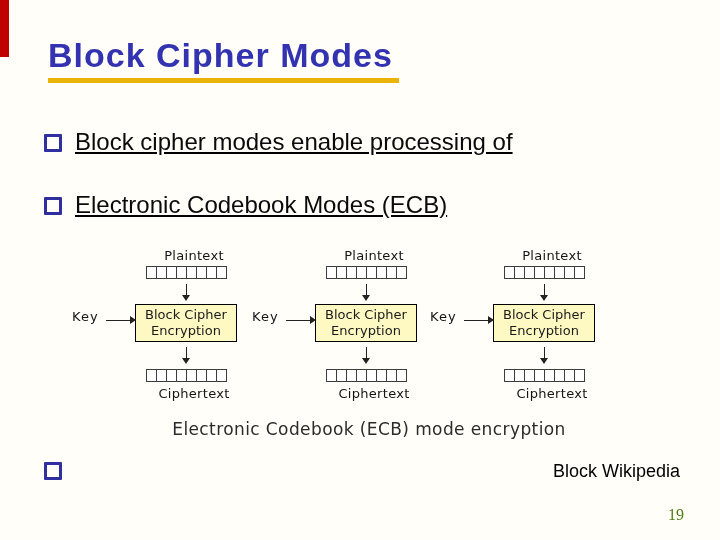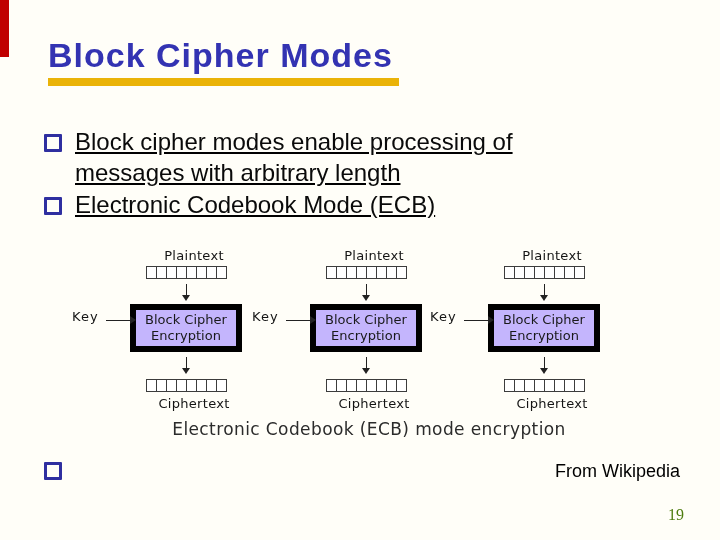--- a/index.html
+++ b/index.html
@@ -4,21 +4,21 @@
 <style>
   html,body{margin:0;padding:0;}
   body{width:720px;height:540px;overflow:hidden;background:#fffef8;
        font-family:"Liberation Sans",sans-serif;-webkit-font-smoothing:antialiased;}
   .slide{position:relative;width:720px;height:540px;background:#fffef8;}
 
   .accent-bar{position:absolute;left:0;top:0;width:9px;height:57px;background:#c00000;}
 
   .title{position:absolute;left:48px;top:36px;display:inline-block;
          font-size:34px;letter-spacing:1px;color:#3333b2;font-weight:600;
-         border-bottom:8px solid #eab308;padding-bottom:3px;padding-right:6px;}
+         border-bottom:5px solid #eab308;padding-bottom:3px;padding-right:6px;}
 
   .bullet-row{position:absolute;left:44px;display:flex;align-items:flex-start;text-decoration:underline;}
   .bullet-sq{flex:0 0 auto;width:12px;height:12px;margin-top:8px;margin-right:13px;
              border:3px solid #2f2fa0;background:#fffef8;border-radius:1px;}
   .b-text{font-size:24px;line-height:31px;color:#0a0a0a;font-weight:500;}
 
   .bullets-main{top:126px;}
   .bullet-ecb-label{top:188px;}
   .bullet-dont{top:454px;}
 
@@ -27,21 +27,21 @@
         align-items:center;color:#1a1a1a;font-family:"DejaVu Sans","Liberation Sans",sans-serif;}
   .u1{left:135px;} .u2{left:315px;} .u3{left:493px;}
   .d-label{font-size:13px;letter-spacing:0.3px;color:#141414;white-space:nowrap;margin-left:16px;}
   .strip{display:flex;margin-top:3px;}
   .cell{display:block;width:9px;height:11px;border:1px solid #3c3c3c;border-left:none;background:#fff;}
   .cell:first-child{border-left:1px solid #3c3c3c;}
   .varrow{display:flex;flex-direction:column;align-items:center;margin:5px 0 3px 0;}
   .varrow .shaft{width:1px;height:11px;background:#222;}
   .varrow .head{width:0;height:0;border-left:4px solid transparent;
                 border-right:4px solid transparent;border-top:6px solid #222;}
-  .enc-box{width:100px;height:36px;border:6px solid #000000;background:#c4b5fd;
+  .enc-box{width:100px;height:36px;border:1px solid #000000;background:#fef9c3;
            display:flex;flex-direction:column;align-items:center;justify-content:center;}
   .enc-box div{font-size:13px;line-height:16px;color:#1a1a1a;white-space:nowrap;}
   .strip-bottom{margin-top:2px;}
   .d-label-bottom{margin-top:4px;}
 
   .key-group{position:absolute;top:309px;display:flex;align-items:flex-end;
              font-family:"DejaVu Sans","Liberation Sans",sans-serif;}
   .k1{left:72px;} .k2{left:252px;} .k3{left:430px;}
   .key-label{font-size:13px;letter-spacing:1px;color:#141414;margin-right:7px;}
   .harrow{display:flex;align-items:center;}
@@ -63,28 +63,27 @@
 <div class="slide">
 
   <div class="accent-bar"></div>
 
   <span class="title">Block Cipher Modes</span>
 
   <div class="bullet-row bullets-main">
     <span class="bullet-sq"></span>
     <div class="b-text">
       <div>Block cipher modes enable processing of</div>
-      <div>messages with arbitrary length</div>
     </div>
   </div>
 
   <div class="bullet-row bullet-ecb-label" style="top:189px;">
     <span class="bullet-sq"></span>
     <div class="b-text">
-      <div>Electronic Codebook Mode (ECB)</div>
+      <div>Electronic Codebook Modes (ECB)</div>
     </div>
   </div>
 
   <div class="unit u1">
     <div class="d-label">Plaintext</div>
     <div class="strip">
         <i class="cell"></i>
         <i class="cell"></i>
         <i class="cell"></i>
         <i class="cell"></i>
@@ -213,16 +212,16 @@
         <span class="head"></span>
       </span>
   </div>
 
   <div class="caption">Electronic Codebook (ECB) mode encryption</div>
 
   <div class="bullet-row bullet-dont">
     <span class="bullet-sq"></span>
   </div>
 
-  <div class="attribution">From Wikipedia</div>
+  <div class="attribution">Block Wikipedia</div>
   <div class="page-number">19</div>
 
 </div>
 
 </body></html>

